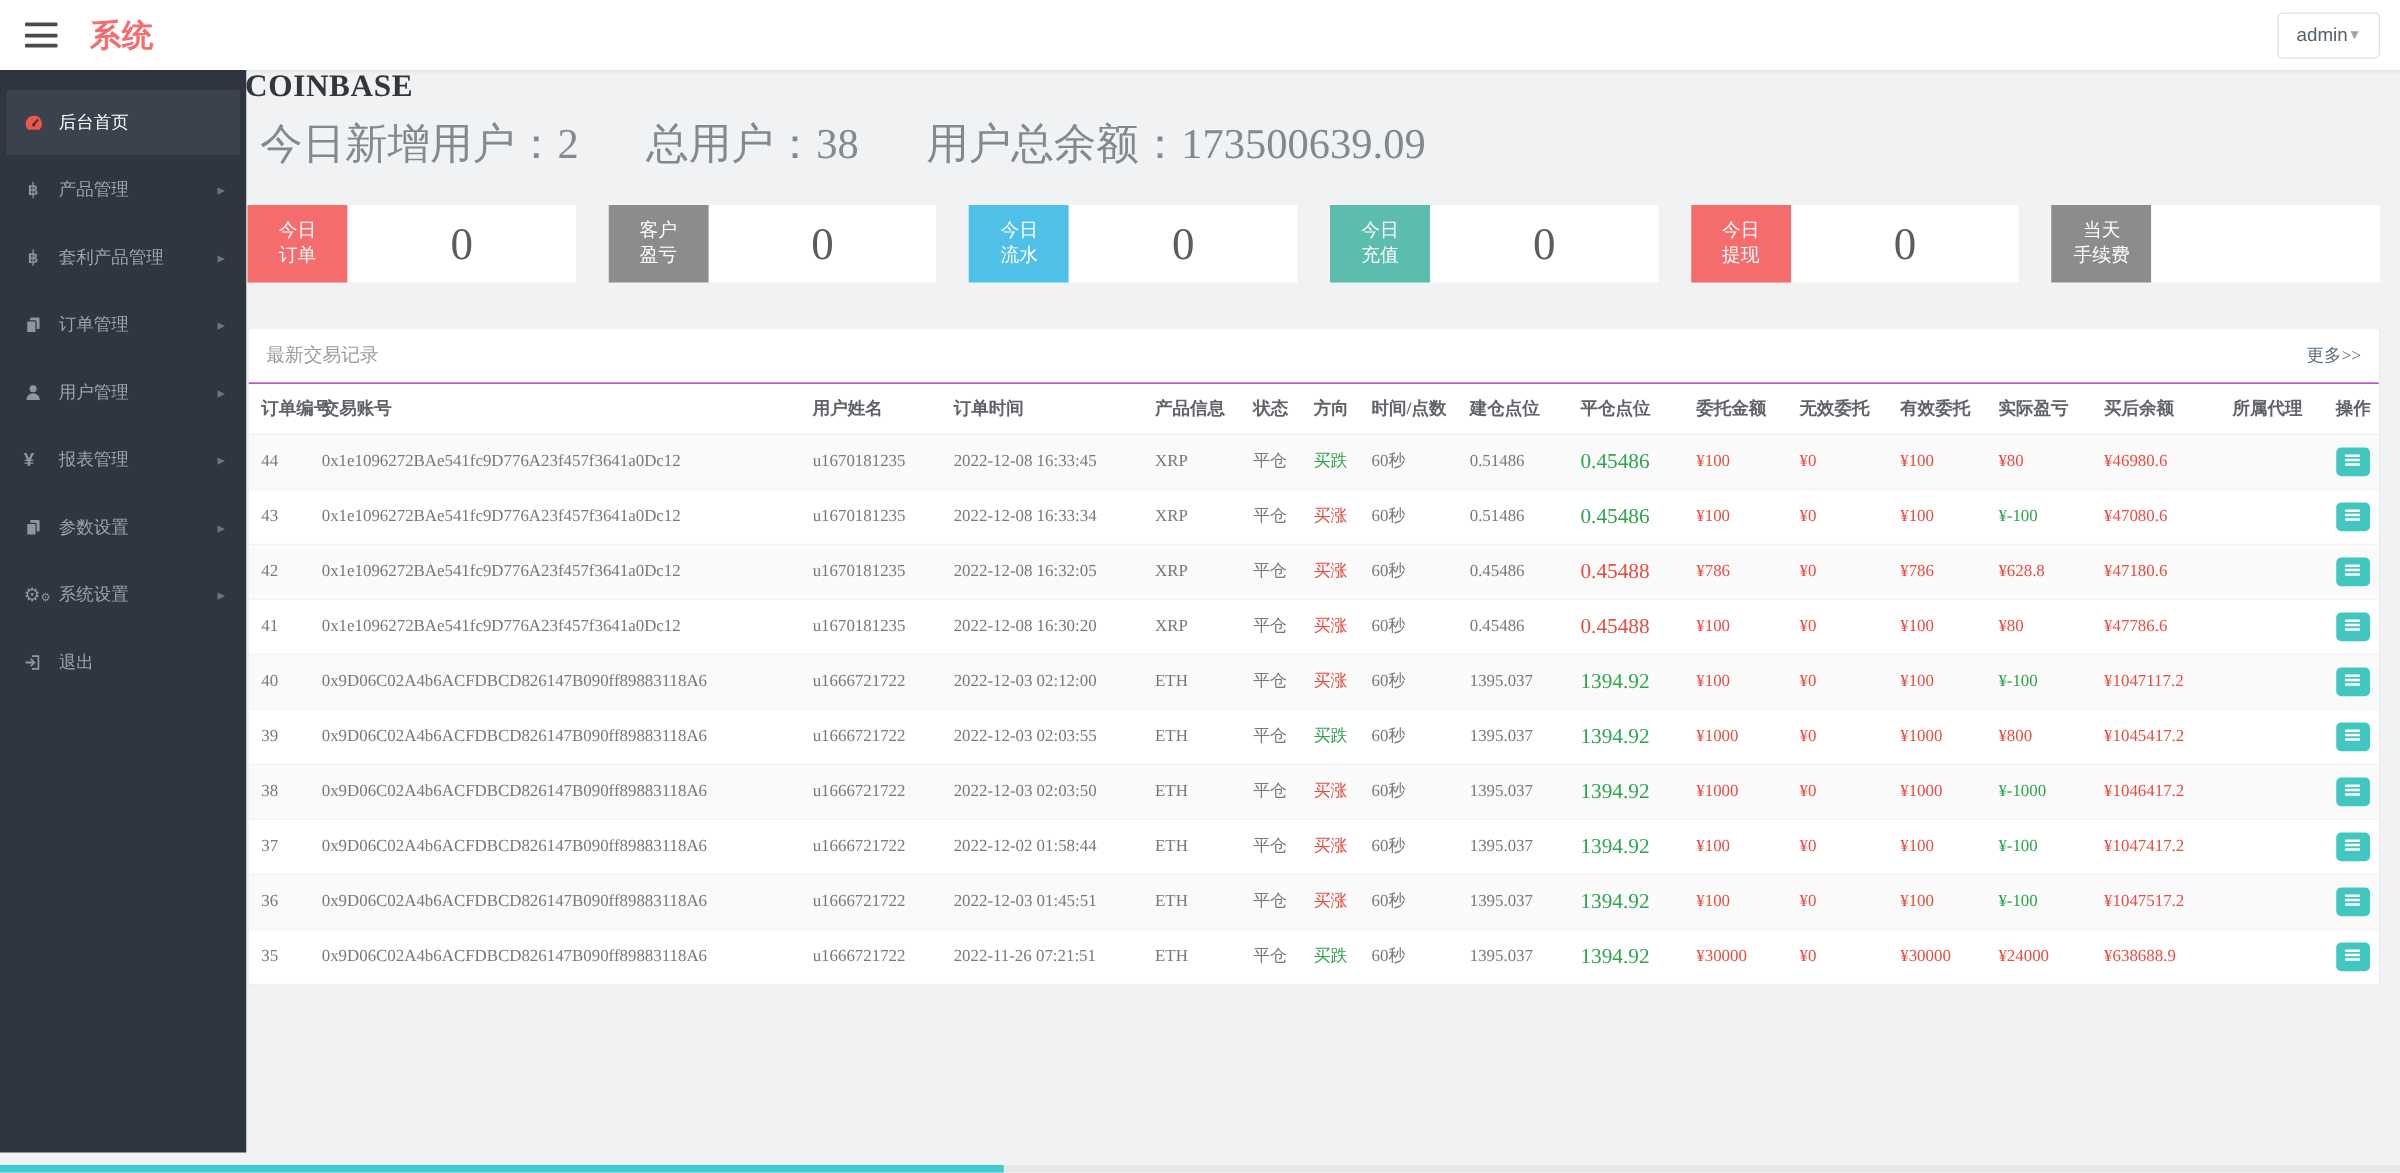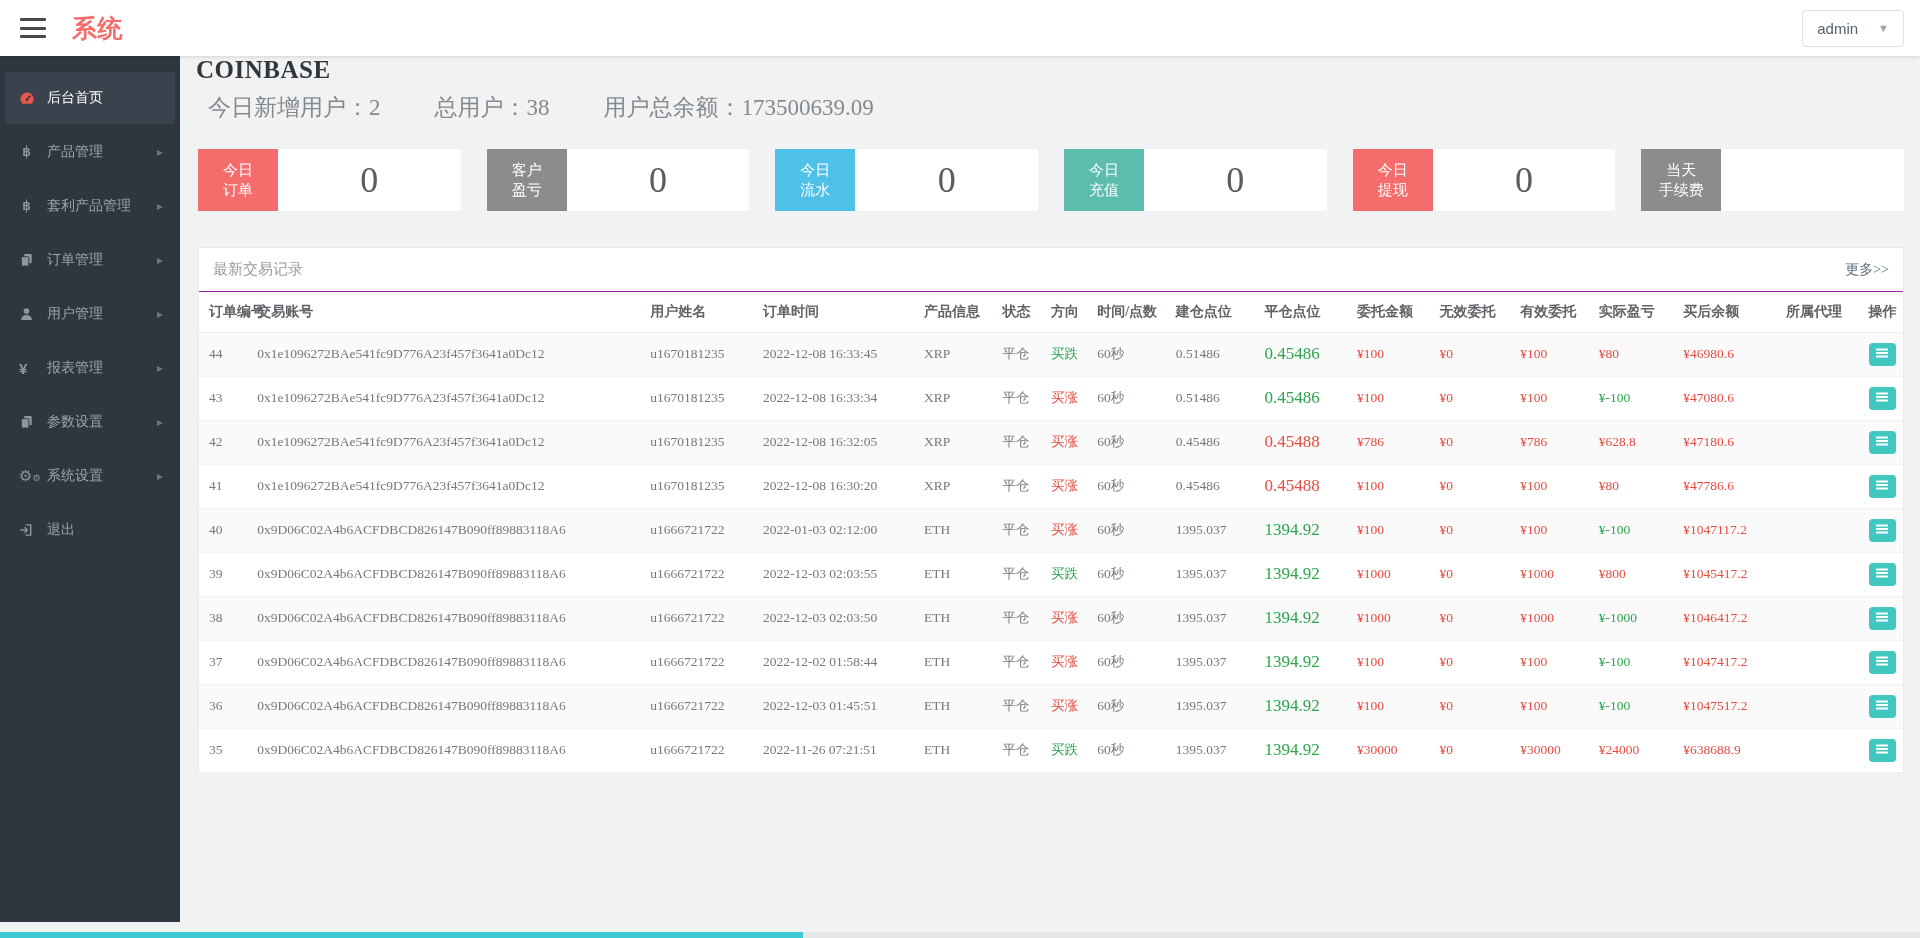--- a/index.html
+++ b/index.html
@@ -19,40 +19,40 @@
   }
   .hamburger { width:26px; height:20px; display:flex; flex-direction:column; justify-content:space-between; cursor:pointer; margin-left:4px;}
   .hamburger div { height:3px; background:#4a4a4a; border-radius:1px; }
   .logo { margin-left:26px; font-size:25px; font-weight:bold; letter-spacing:.5px; }
   .logo .main { color:#32373c; }
   .logo .accent { color:#f56c6c; }
   .topbar-spacer { flex:1; }
   .user-btn {
     border:1px solid #dcdfe6; border-radius:4px; background:#fff;
     padding:9px 14px; font-size:15px; color:#55606a; cursor:pointer;
-    display:flex; align-items:center; gap:20px;
+    display:flex; align-items:center; gap:0;
   }
   .user-btn .caret { font-size:11px; color:#9aa3ab; }
   
   .sidebar {
-    position:absolute; top:56px; left:0; width:180px; height:866px;
+    position:absolute; top:56px; left:0; width:197px; height:866px;
     background:#2f3640; padding-top:14px; z-index:10;
   }
   .menu-item {
     height:52px; margin:2px 5px; display:flex; align-items:center;
     padding:0 14px; color:#9aa4ad; font-size:14px; cursor:pointer;
     position:relative; border-radius:2px;
   }
   .menu-item.active { background:#3a424d; color:#fff; }
   .menu-item .mi-icon { width:28px; display:flex; align-items:center; color:#8e979f; font-size:15px; }
   .menu-item.active .mi-icon { color:#e8564c; }
   .menu-item .chev { position:absolute; right:12px; color:#6d767f; font-size:12px; }
   
   .main { position:absolute; top:56px; left:180px; width:1740px; padding:0 16px;font-family:Liberation Serif, serif; }
-  .summary { display:flex; gap:54px; margin:36px 0 0 12px; font-size:23px; color:#84898d; }
+  .summary { display:flex; gap:54px; margin:36px 0 0 12px; font-size:34px; color:#84898d; }
   .summary b { font-weight:normal; }
   
   .cards { display:flex; gap:26px; margin:26px 0 0 2px; }
   .card { flex:1; height:62px; display:flex; }
   .card-label {
     width:80px; color:#fff; font-size:15px; line-height:1.35;
     display:flex; flex-direction:column; align-items:center; justify-content:center;
   }
   .card-value {
     flex:1; background:#fff; display:flex; align-items:center; justify-content:center;
@@ -387,21 +387,21 @@
                     <rect x="1" y="1.5" width="12" height="2" rx="0.5" fill="#fff"></rect>
                     <rect x="1" y="5" width="12" height="2" rx="0.5" fill="#fff"></rect>
                     <rect x="1" y="8.5" width="12" height="2" rx="0.5" fill="#fff"></rect>
                   </svg></span>
               </button></td>
           </tr>
           <tr>
             <td>40</td>
             <td>0x9D06C02A4b6ACFDBCD826147B090ff89883118A6</td>
             <td>u1666721722</td>
-            <td>2022-01-03 02:12:00</td>
+            <td>2022-12-03 02:12:00</td>
             <td>ETH</td>
             <td>平仓</td>
             <td class="red">买涨</td>
             <td>60秒</td>
             <td>1395.037</td>
             <td class="green big">1394.92</td>
             <td class="red">¥100</td>
             <td class="red">¥0</td>
             <td class="red">¥100</td>
             <td class="green">¥-100</td>

